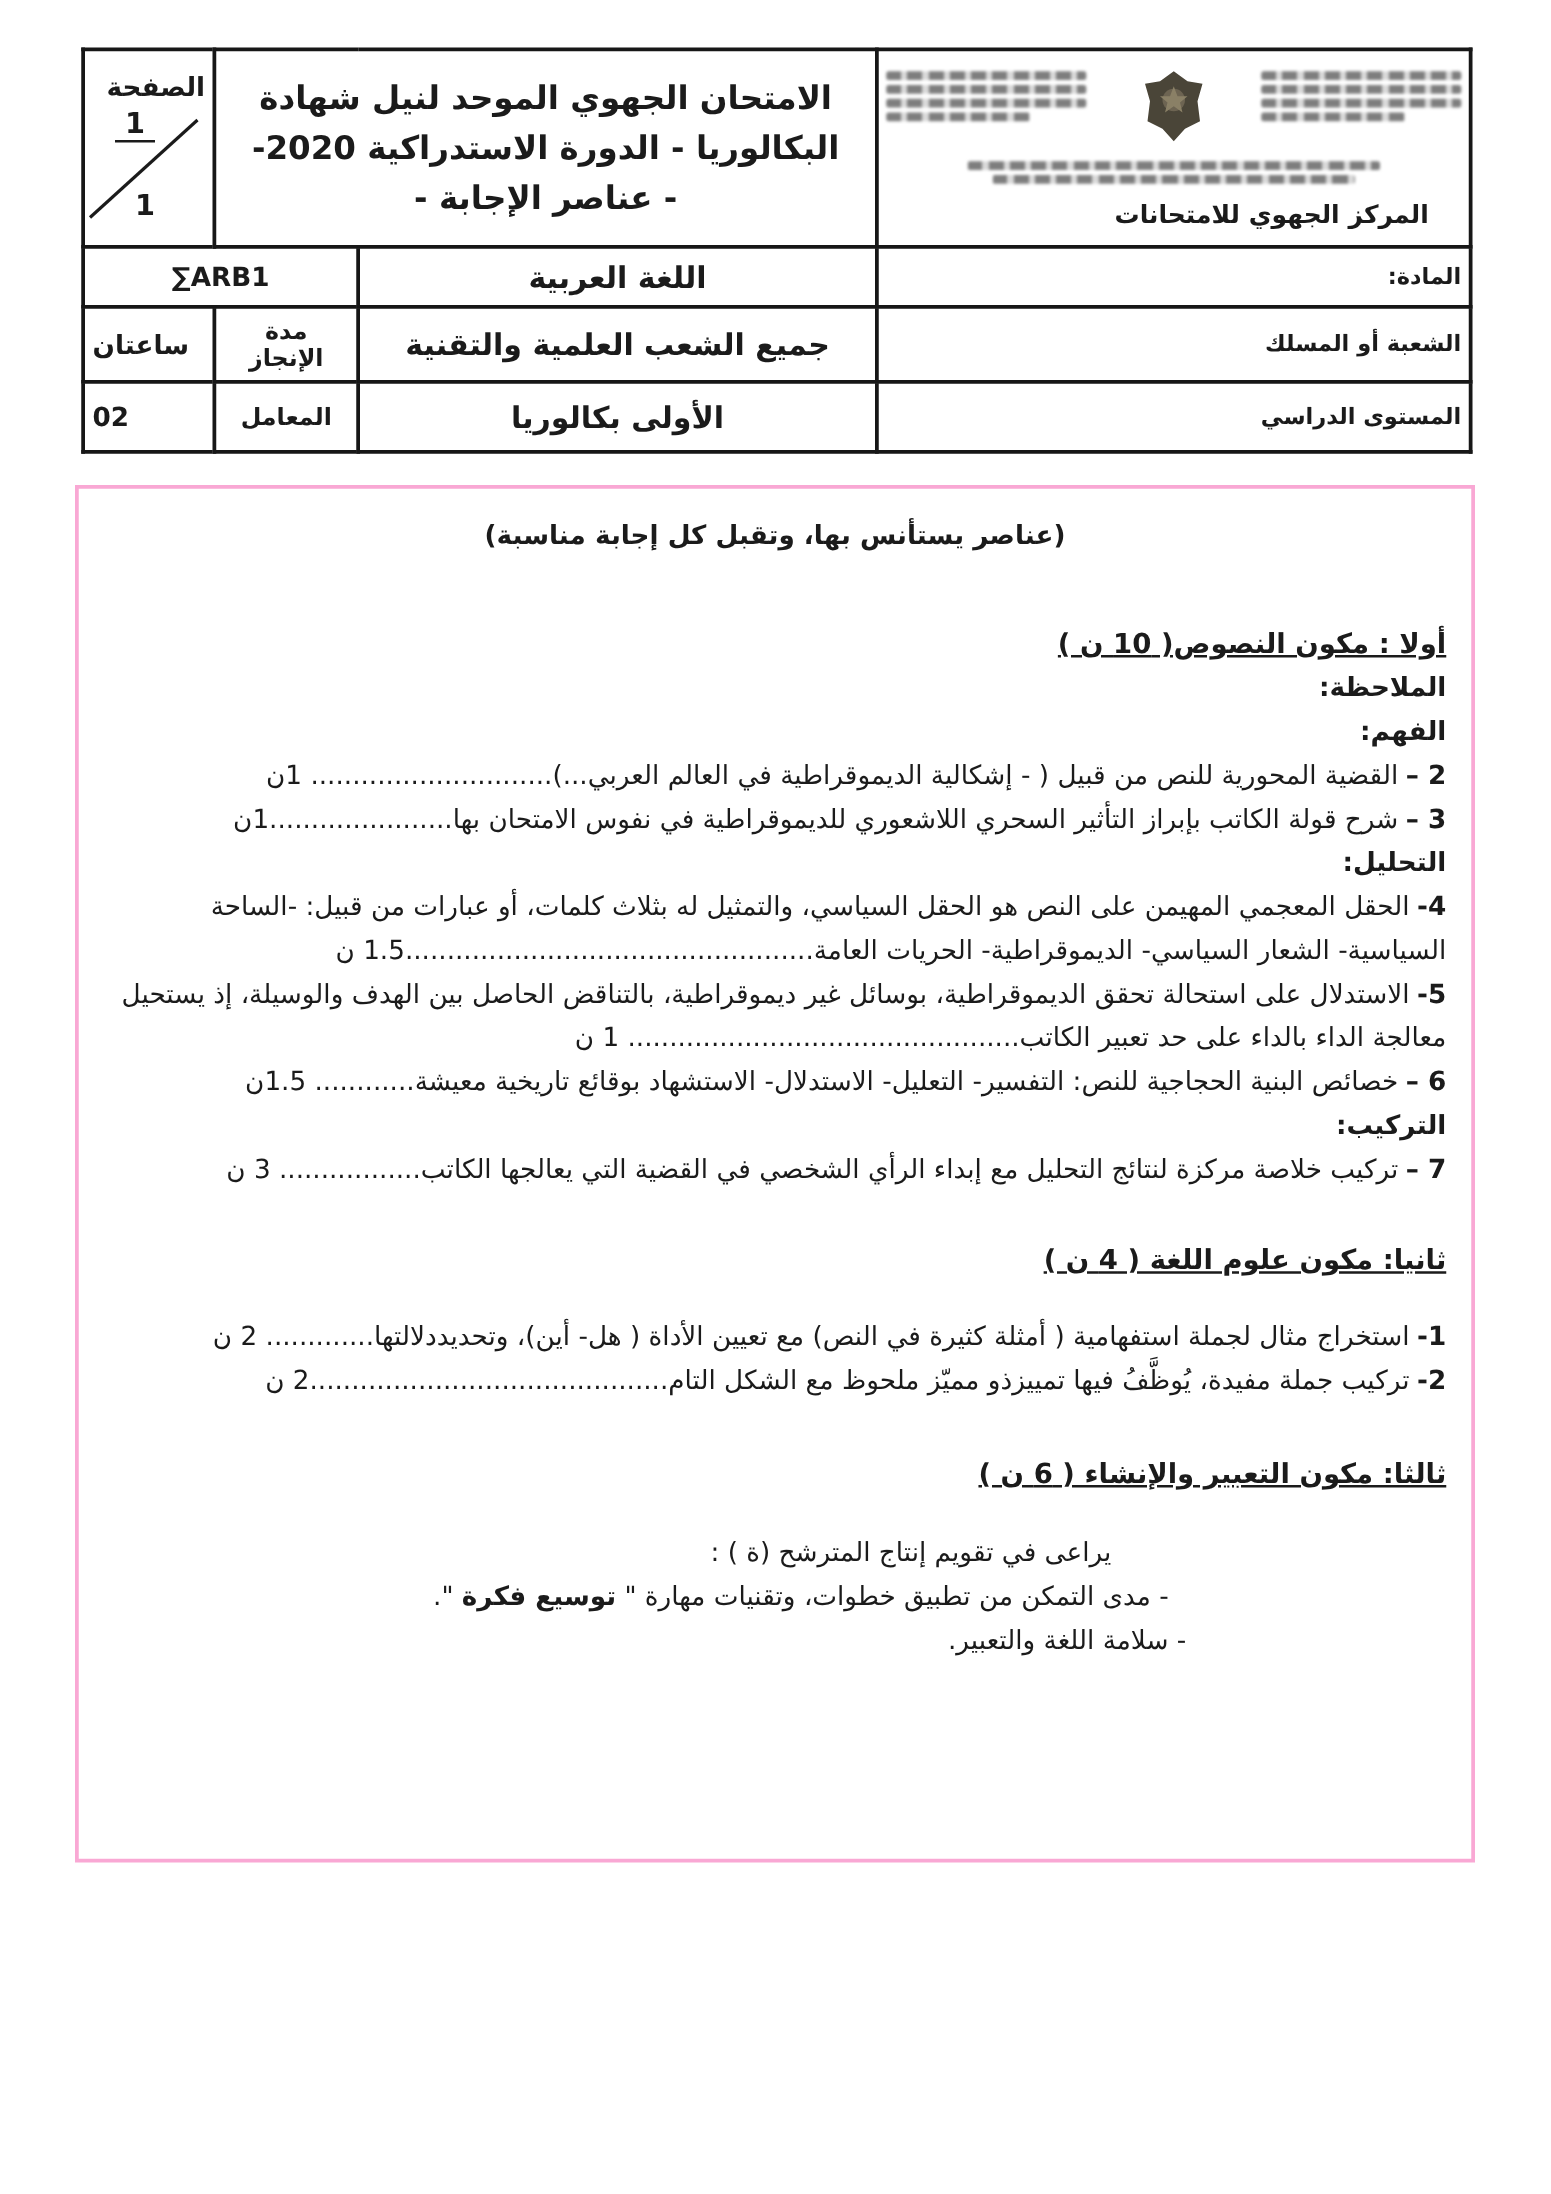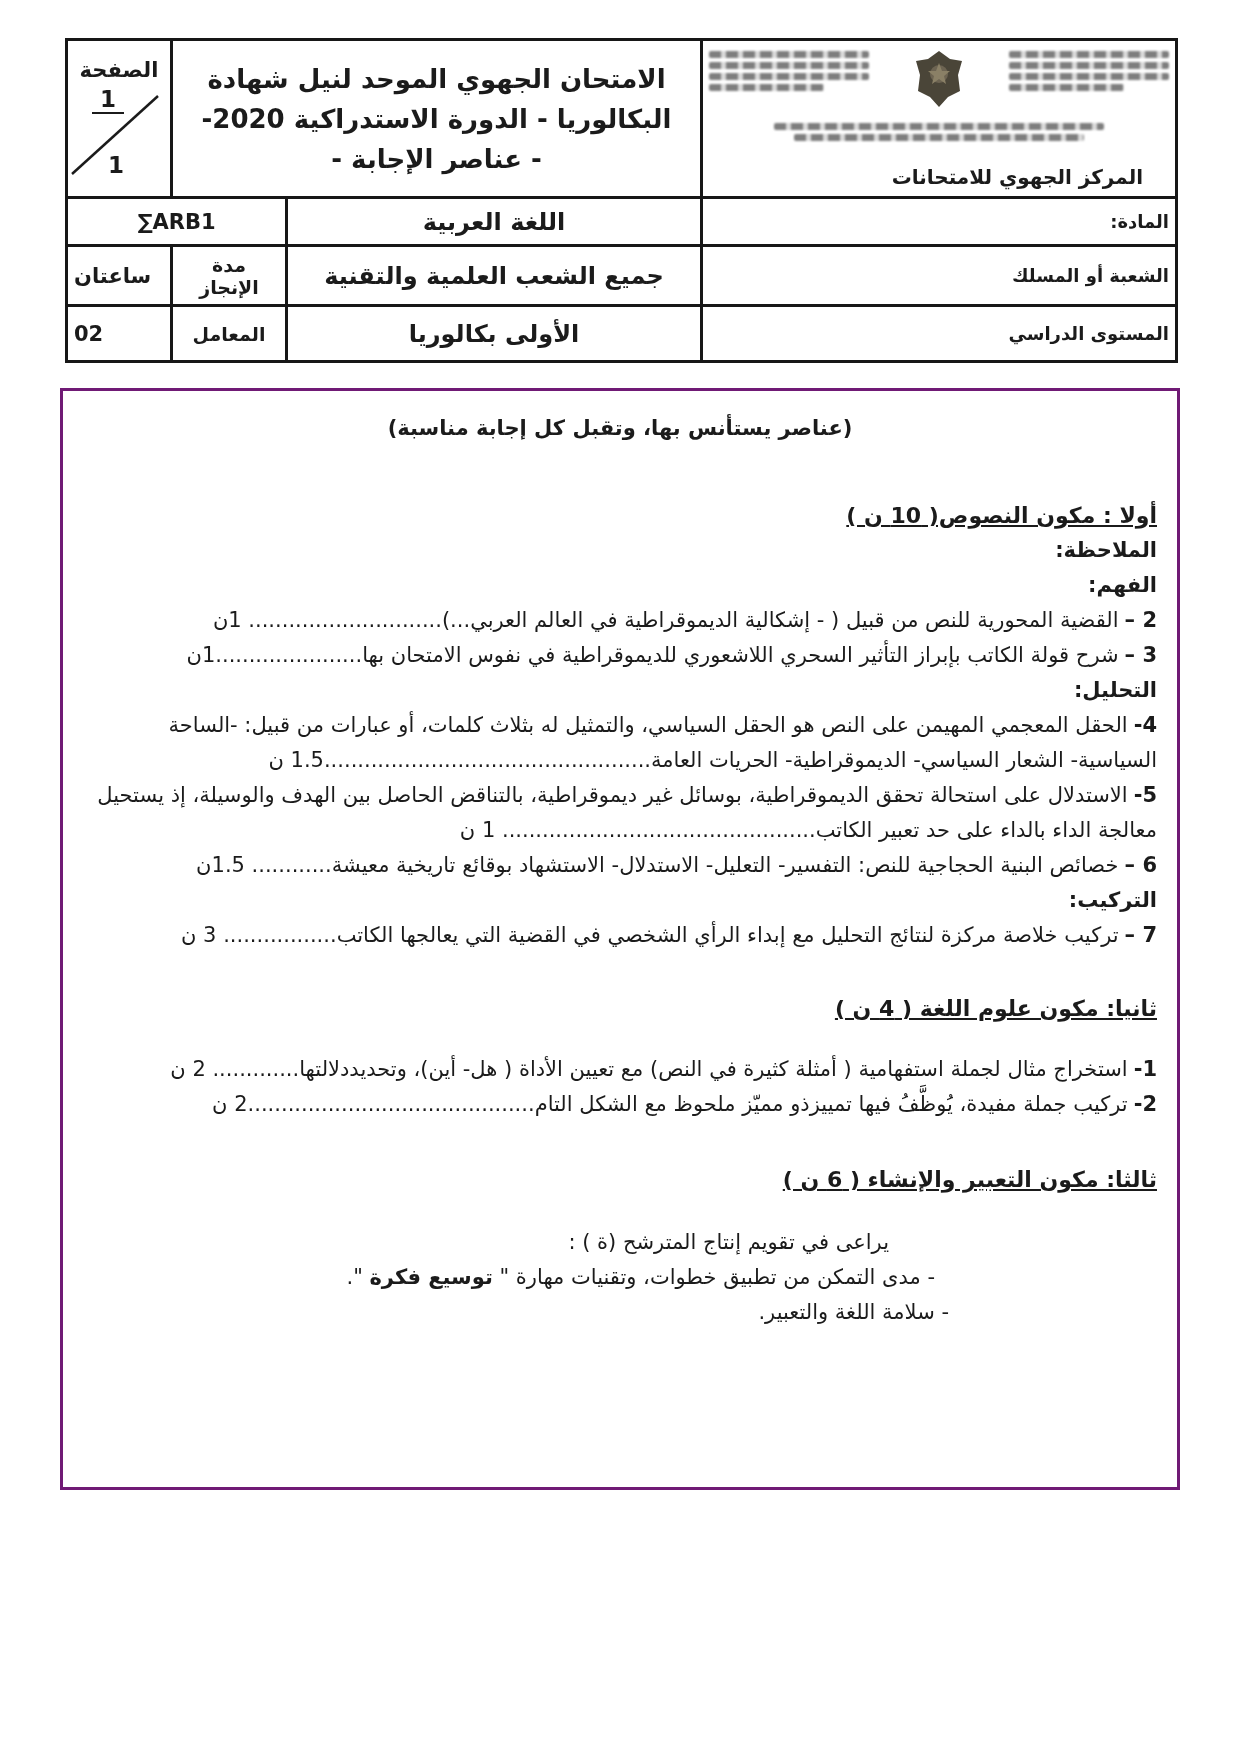--- a/index.html
+++ b/index.html
@@ -27,43 +27,43 @@
 
   td.logo-cell { padding:6px 14px 6px 10px; }
   .logo-top { display:flex; align-items:flex-start; justify-content:space-between; height:72px; }
   .blur-block { width:160px; }
   .blur-line { height:7px; margin:4px 0; border-radius:2px; filter:blur(1.1px);
     background:repeating-linear-gradient(90deg,#7e7e7e 0 12px, #d9d9d9 12px 17px); }
   .blur-line.short { width:72%; margin-right:auto; }
   .blur-wide { width:330px; margin:4px auto 0 auto; }
   .blur-wide2 { width:290px; margin:4px auto 0 auto; }
   .emblem { filter:blur(.6px); margin-top:2px; }
-  .center-name { text-align:left; direction:rtl; font-weight:bold; font-size:20px; padding:24px 18px 2px 30px; text-align:right; padding-right:26px; }
+  .center-name { text-align:left; direction:rtl; font-weight:bold; font-size:20px; padding:12px 18px 2px 30px; text-align:right; padding-right:26px; }
 
   td.title-cell { text-align:center; }
   .title-line { font-weight:bold; font-size:26px; line-height:40px; direction:rtl; }
 
-  td.page-cell { text-align:center; vertical-align:top; padding-top:8px; }
+  td.page-cell { text-align:right; vertical-align:top; padding-top:8px; }
   .page-label { font-weight:bold; font-size:21px; }
   .frac { position:relative; width:98px; height:96px; margin:2px auto 0 auto; }
   .frac svg { position:absolute; inset:0; }
   .frac .n-top { position:absolute; top:2px; left:26px; font-weight:bold; font-size:23px; border-bottom:2px solid #1b1b1b; padding:0 8px; }
   .frac .n-bot { position:absolute; bottom:2px; left:42px; font-weight:bold; font-size:23px; }
 
   td.lab-cell { text-align:right; font-weight:bold; font-size:18px; }
   td.val-cell { text-align:center; font-weight:bold; font-size:24px; }
   td.side-lab { text-align:center; font-weight:bold; font-size:19px; }
   td.side-val { text-align:left; font-weight:bold; font-size:21px; }
   td.code-cell { text-align:center; font-weight:bold; font-size:21px; direction:ltr; }
 
   
   .answers-box {
     position:absolute; top:388px; left:60px;
     width:1120px; height:1102px;
-    border:3px solid #701a75;
+    border:3px solid #f9a8d4;
     padding:20px 20px 0 20px;
     direction:rtl;
     font-size:21px; line-height:35px;
     overflow:hidden;
   }
   .note { text-align:center; font-weight:bold; }
   .heading { font-weight:bold; text-decoration:underline; font-size:22px; }
   .h1 { margin-top:52px; }
   .h2 { margin-top:38px; }
   .h3 { margin-top:40px; }

